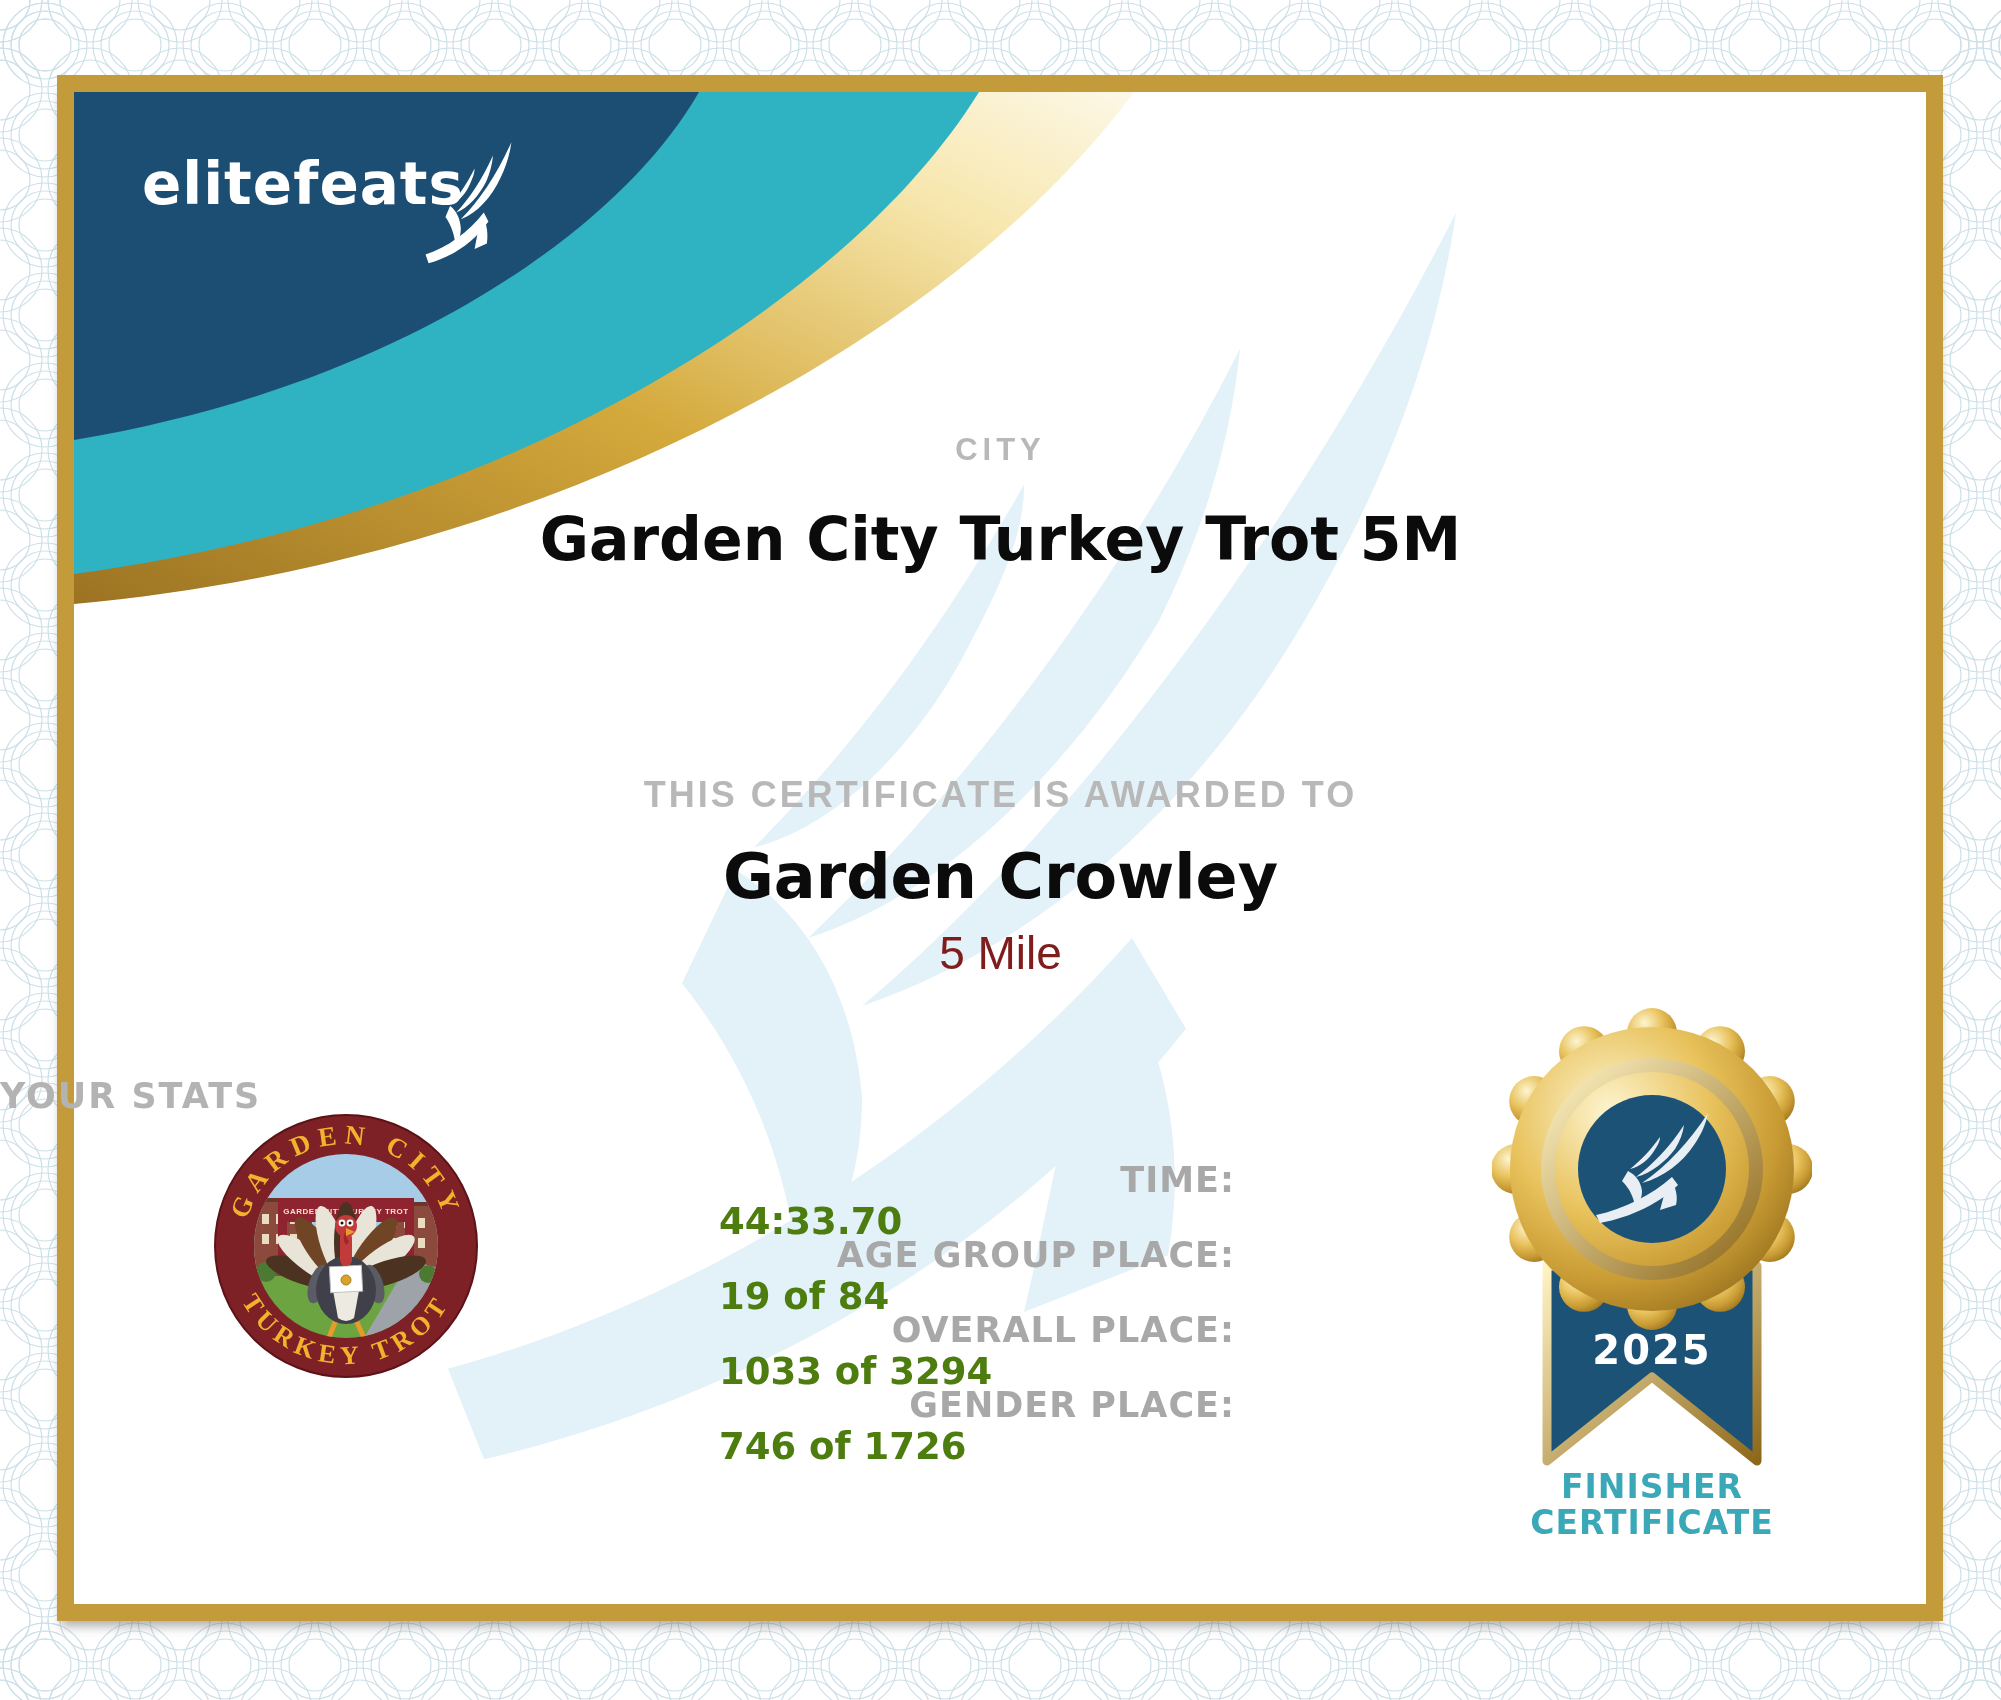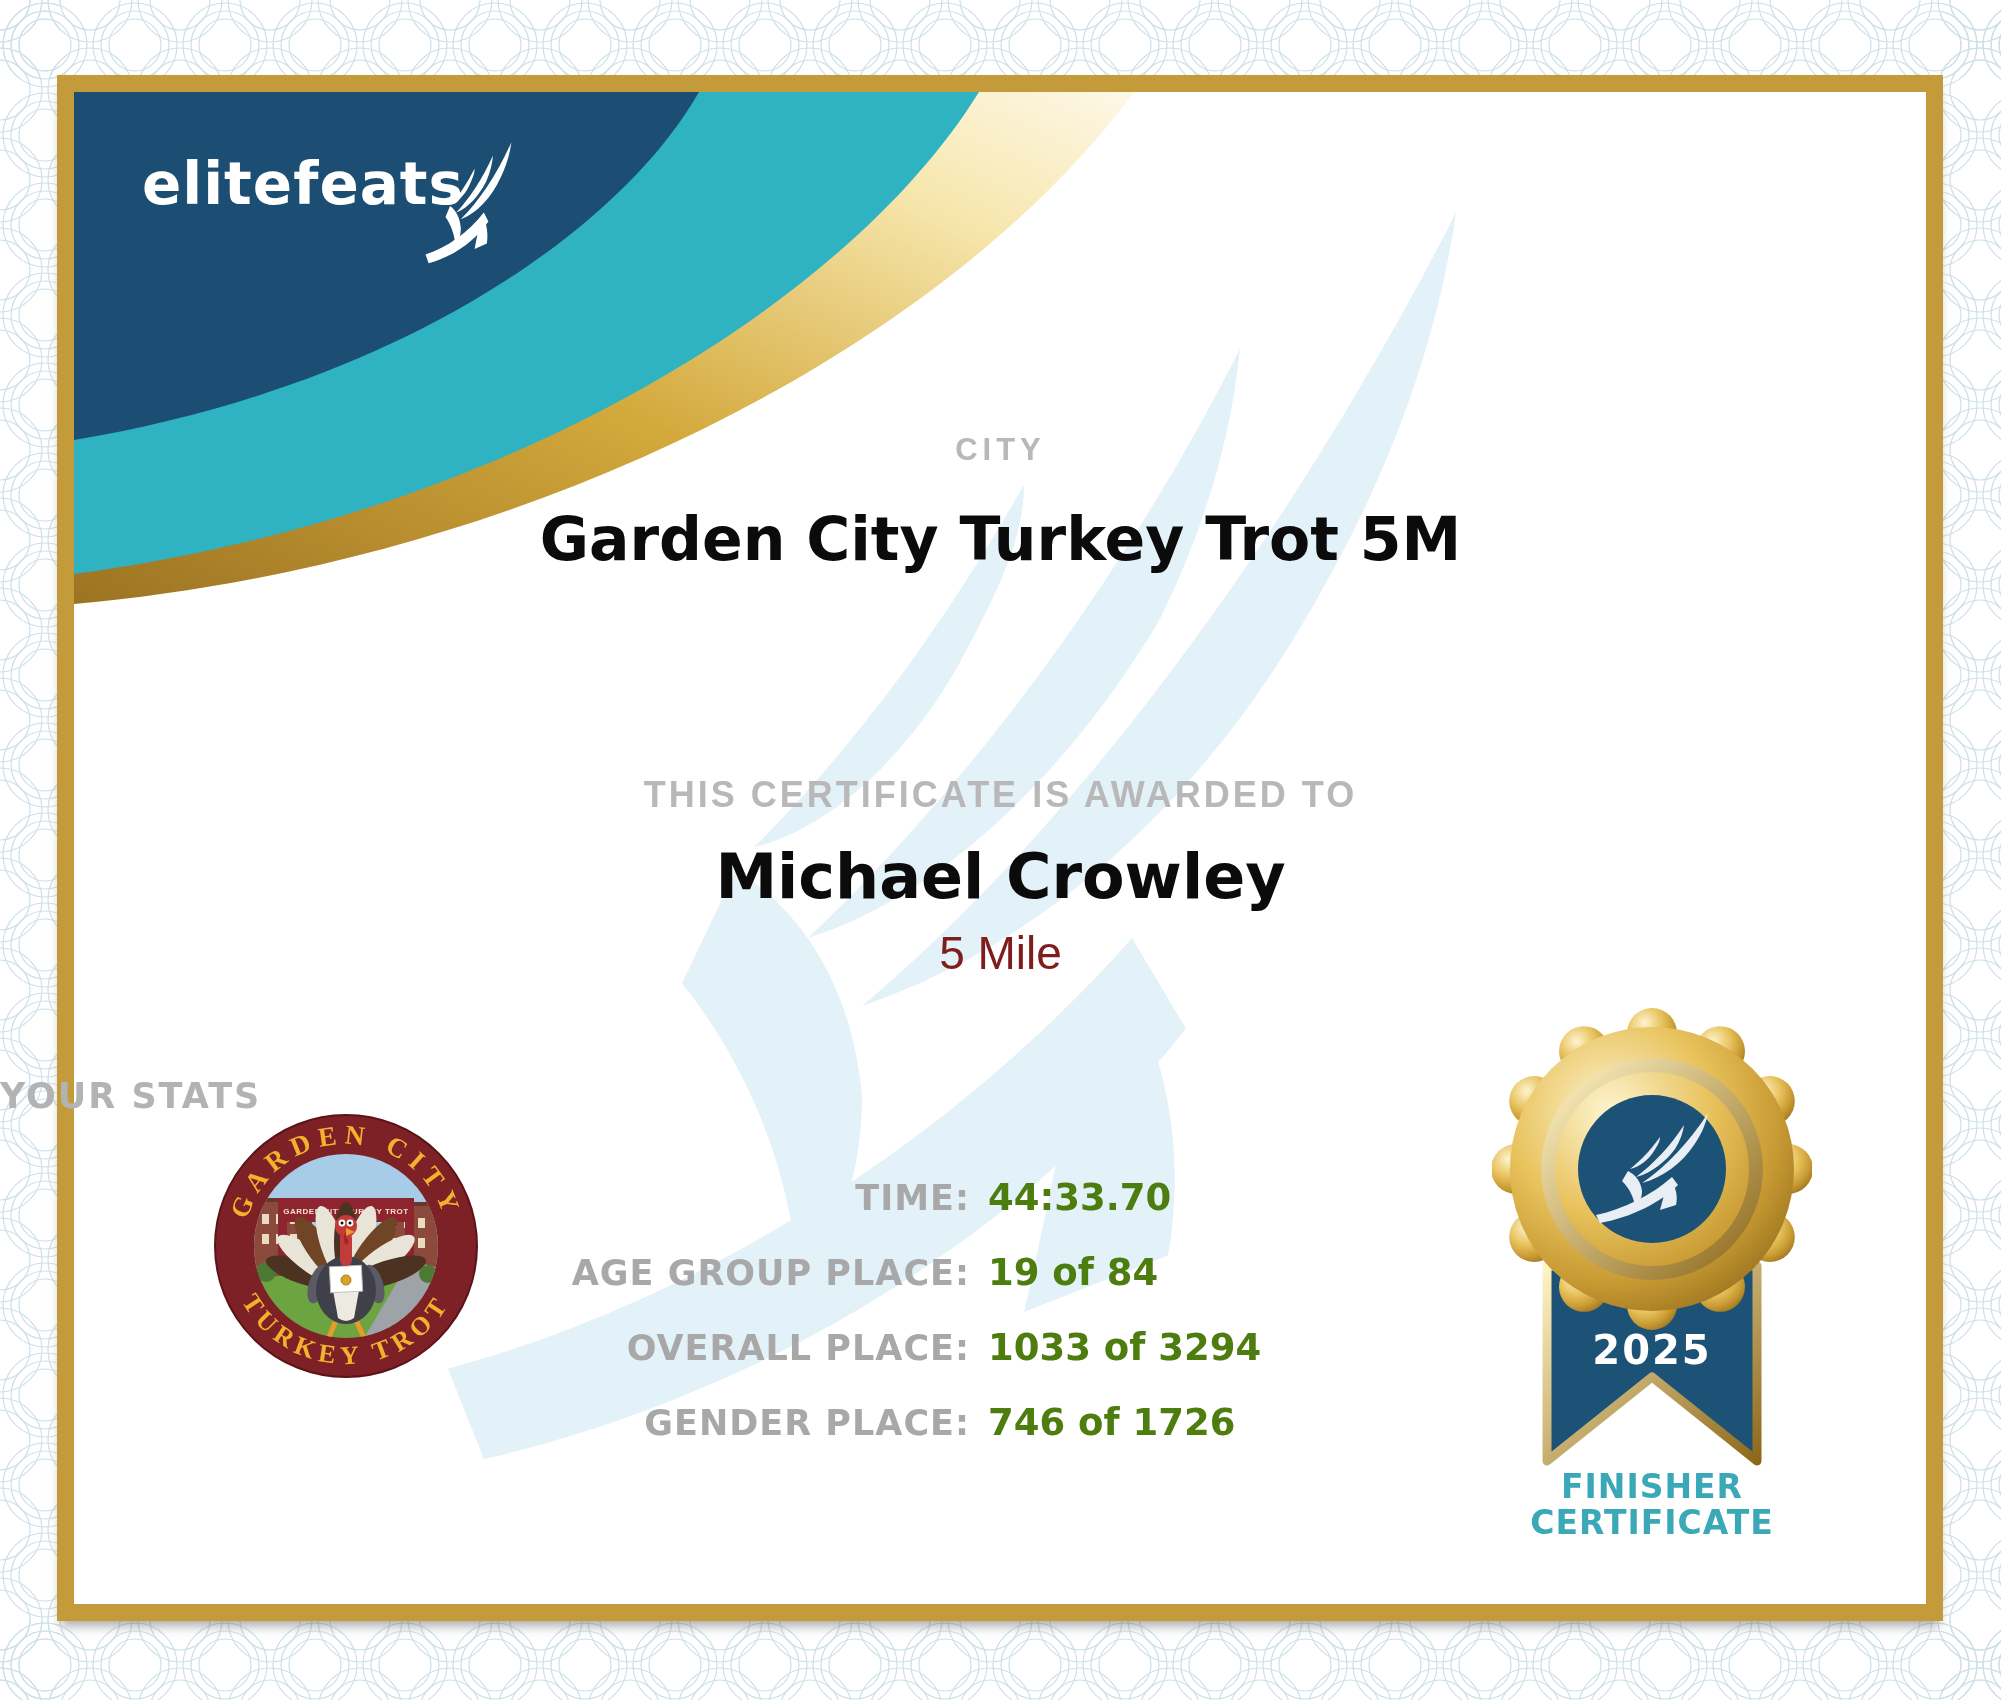--- a/index.html
+++ b/index.html
@@ -21,21 +21,21 @@
   .event-label{top:432px;font-size:31px;letter-spacing:5px;}
   .event-title{top:504px;font-size:60px;letter-spacing:0px;}
   .awarded{top:774px;font-size:36px;letter-spacing:3px;}
   .recipient{top:840px;font-size:62px;}
   .distance{top:926px;font-size:46px;color:#7f1d1d;font-weight:400;font-family:"Liberation Sans",sans-serif;}
 
   .stats-heading{position:absolute;left:0;width:1740px;top:1076px;text-align:left;
                  font-family:"DejaVu Sans",sans-serif;font-weight:bold;font-size:35px;
                  letter-spacing:2px;color:#b3b3b3;white-space:nowrap;}
   .stats{position:absolute;left:400px;top:1160px;width:1100px;}
-  .stat-row{display:flex;align-items:center;height:75px;}
+  .stat-row{display:flex;align-items:center;height:75px;flex-direction:column;}
   .stat-label{width:570px;text-align:right;font-family:"DejaVu Sans",sans-serif;
               font-weight:bold;font-size:35px;color:#a8a8a8;letter-spacing:1px;}
   .stat-value{margin-left:18px;width:480px;text-align:left;font-family:"DejaVu Sans",sans-serif;
               font-weight:bold;font-size:37px;color:#4d7c0f;}
 
   .brand-text{position:absolute;left:142px;top:150px;color:#ffffff;
               font-family:"DejaVu Sans",sans-serif;font-weight:bold;font-size:58px;letter-spacing:1px;}
 </style>
 </head>
 <body>
@@ -100,21 +100,21 @@
   </svg>
 
   <div class="brand-text">elitefeats</div>
   <svg class="abs" style="left:424px;top:140px" width="92" height="132" viewBox="0 0 120 120" preserveAspectRatio="none">
     <use href="#wingfoot" fill="#ffffff"></use>
   </svg>
 
   <div class="ccol gray-caps event-label">CITY</div>
   <div class="ccol round event-title">Garden City Turkey Trot 5M</div>
   <div class="ccol gray-caps awarded">THIS CERTIFICATE IS AWARDED TO</div>
-  <div class="ccol round recipient">Michael Crowley</div>
+  <div class="ccol round recipient">Garden Crowley</div>
   <div class="ccol distance">5 Mile</div>
 
   <div class="stats-heading">YOUR STATS</div>
   <div class="stats">
     <div class="stat-row">
       <div class="stat-label">TIME:</div>
       <div class="stat-value">44:33.70</div>
     </div>
     <div class="stat-row">
       <div class="stat-label">AGE GROUP PLACE:</div>

